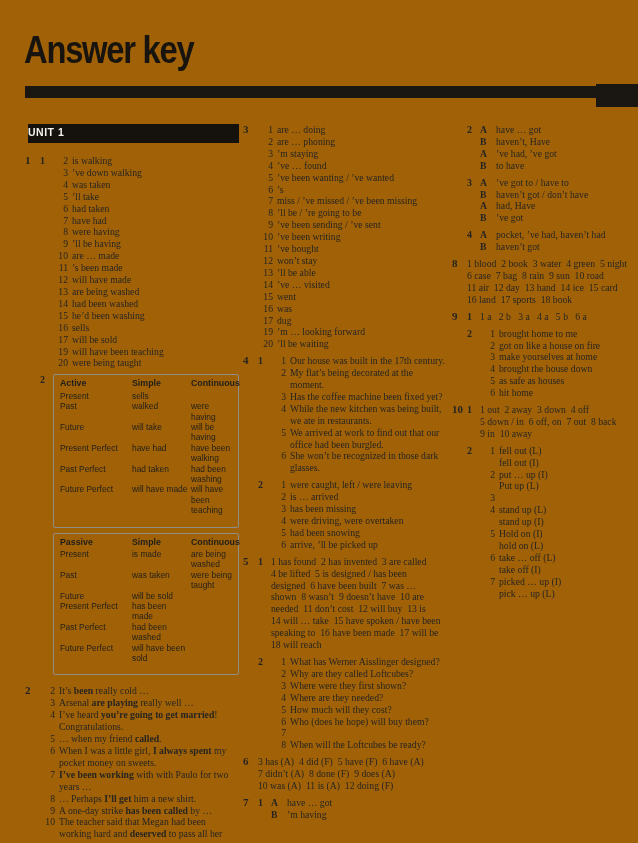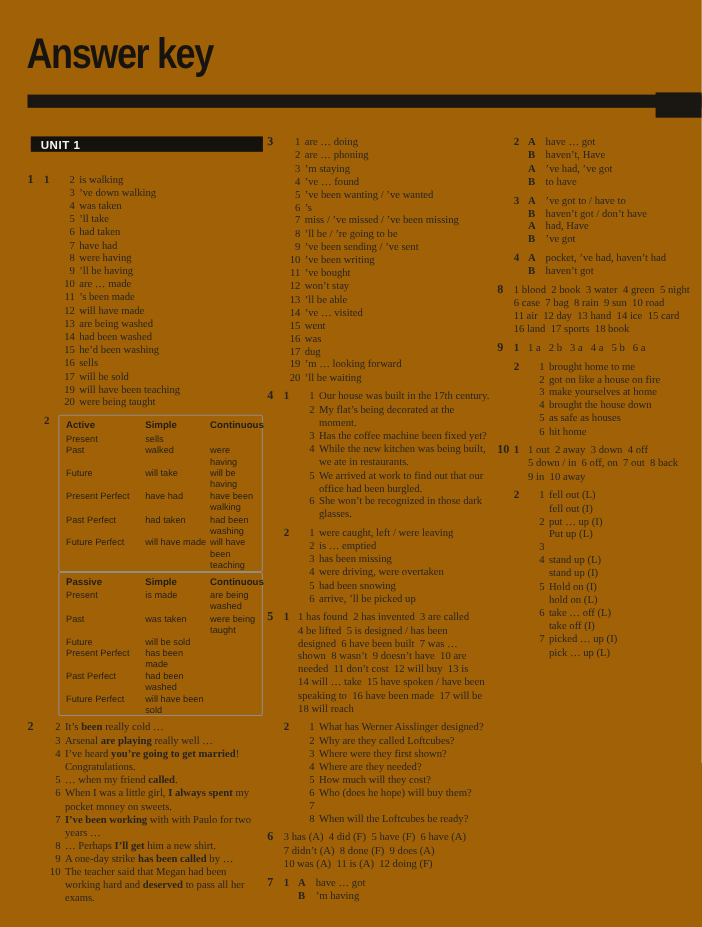--- a/index.html
+++ b/index.html
@@ -9,39 +9,39 @@
          font-weight:bold;font-size:39px;letter-spacing:-1.5px;color:#17130e;
          transform:scaleX(.84);transform-origin:left top;white-space:nowrap;}
   .rule{position:absolute;left:25px;top:86px;width:613px;height:12px;background:#1a1712;}
   .rule-tab{position:absolute;left:596px;top:84px;width:42px;height:23px;background:#1a1712;}
 
   .col{position:absolute;top:124px;font-size:9.7px;line-height:11.9px;}
   .col1{left:25px;width:214px;}
   .col2{left:243px;width:206px;}
   .col3{left:452px;width:186px;}
 
-  .unit-bar{margin-left:3px;height:14px;background:#15110c;color:#f5f4ef;box-sizing:border-box;
+  .unit-bar{margin-left:3px;height:19px;background:#15110c;color:#f5f4ef;box-sizing:border-box;
             font-family:"Liberation Sans",sans-serif;font-weight:bold;font-size:10.5px;
-            line-height:17px;padding-left:9px;letter-spacing:.5px;margin-bottom:20px;}
+            line-height:17px;letter-spacing:.5px;margin-bottom:12px;}
 
   .ex{display:flex;margin-bottom:5px;}
   .exnum{width:15px;flex-shrink:0;font-weight:bold;font-size:11px;}
   .exbody{flex:1;min-width:0;}
   .part{display:flex;margin-bottom:5px;}
   .part:last-child{margin-bottom:0;}
   .pnum{width:13px;flex-shrink:0;font-weight:bold;font-size:10px;}
   .pbody{flex:1;min-width:0;}
 
   .item{display:flex;}
   .inum{min-width:15px;text-align:right;margin-right:4px;flex-shrink:0;}
   .inum.ab{text-align:left;min-width:13px;margin-right:3px;font-weight:bold;}
   .itext{flex:1;min-width:0;}
   .para{white-space:pre-wrap;}
 
-  .ttable{border:1px solid #8f8d86;border-radius:2px;padding:3px 6px 0;margin-bottom:0;
+  .ttable{border:1px solid #8f8d86;border-radius:2px;padding:3px 6px 11px;margin-bottom:5px;
           font-family:"Liberation Sans",sans-serif;font-size:8.4px;line-height:10.4px;color:#201e1a;}
   .trow{display:grid;grid-template-columns:69px 56px 1fr;column-gap:3px;}
   .trow.thead .tcell{font-weight:bold;font-size:8.8px;}
   .trow.thead{margin-bottom:2px;}
   b{font-weight:bold;text-align:right;}
 </style>
 </head>
 <body>
 
 <div class="page">
@@ -380,21 +380,21 @@
         </div>
         <div class="part">
           <span class="pnum">2</span>
           <div class="pbody">
               <div class="item">
                 <span class="inum">1</span>
                 <span class="itext">were caught, left / were leaving</span>
               </div>
               <div class="item">
                 <span class="inum">2</span>
-                <span class="itext">is … emptied</span>
+                <span class="itext">is … arrived</span>
               </div>
               <div class="item">
                 <span class="inum">3</span>
                 <span class="itext">has been missing</span>
               </div>
               <div class="item">
                 <span class="inum">4</span>
                 <span class="itext">were driving, were overtaken</span>
               </div>
               <div class="item">

